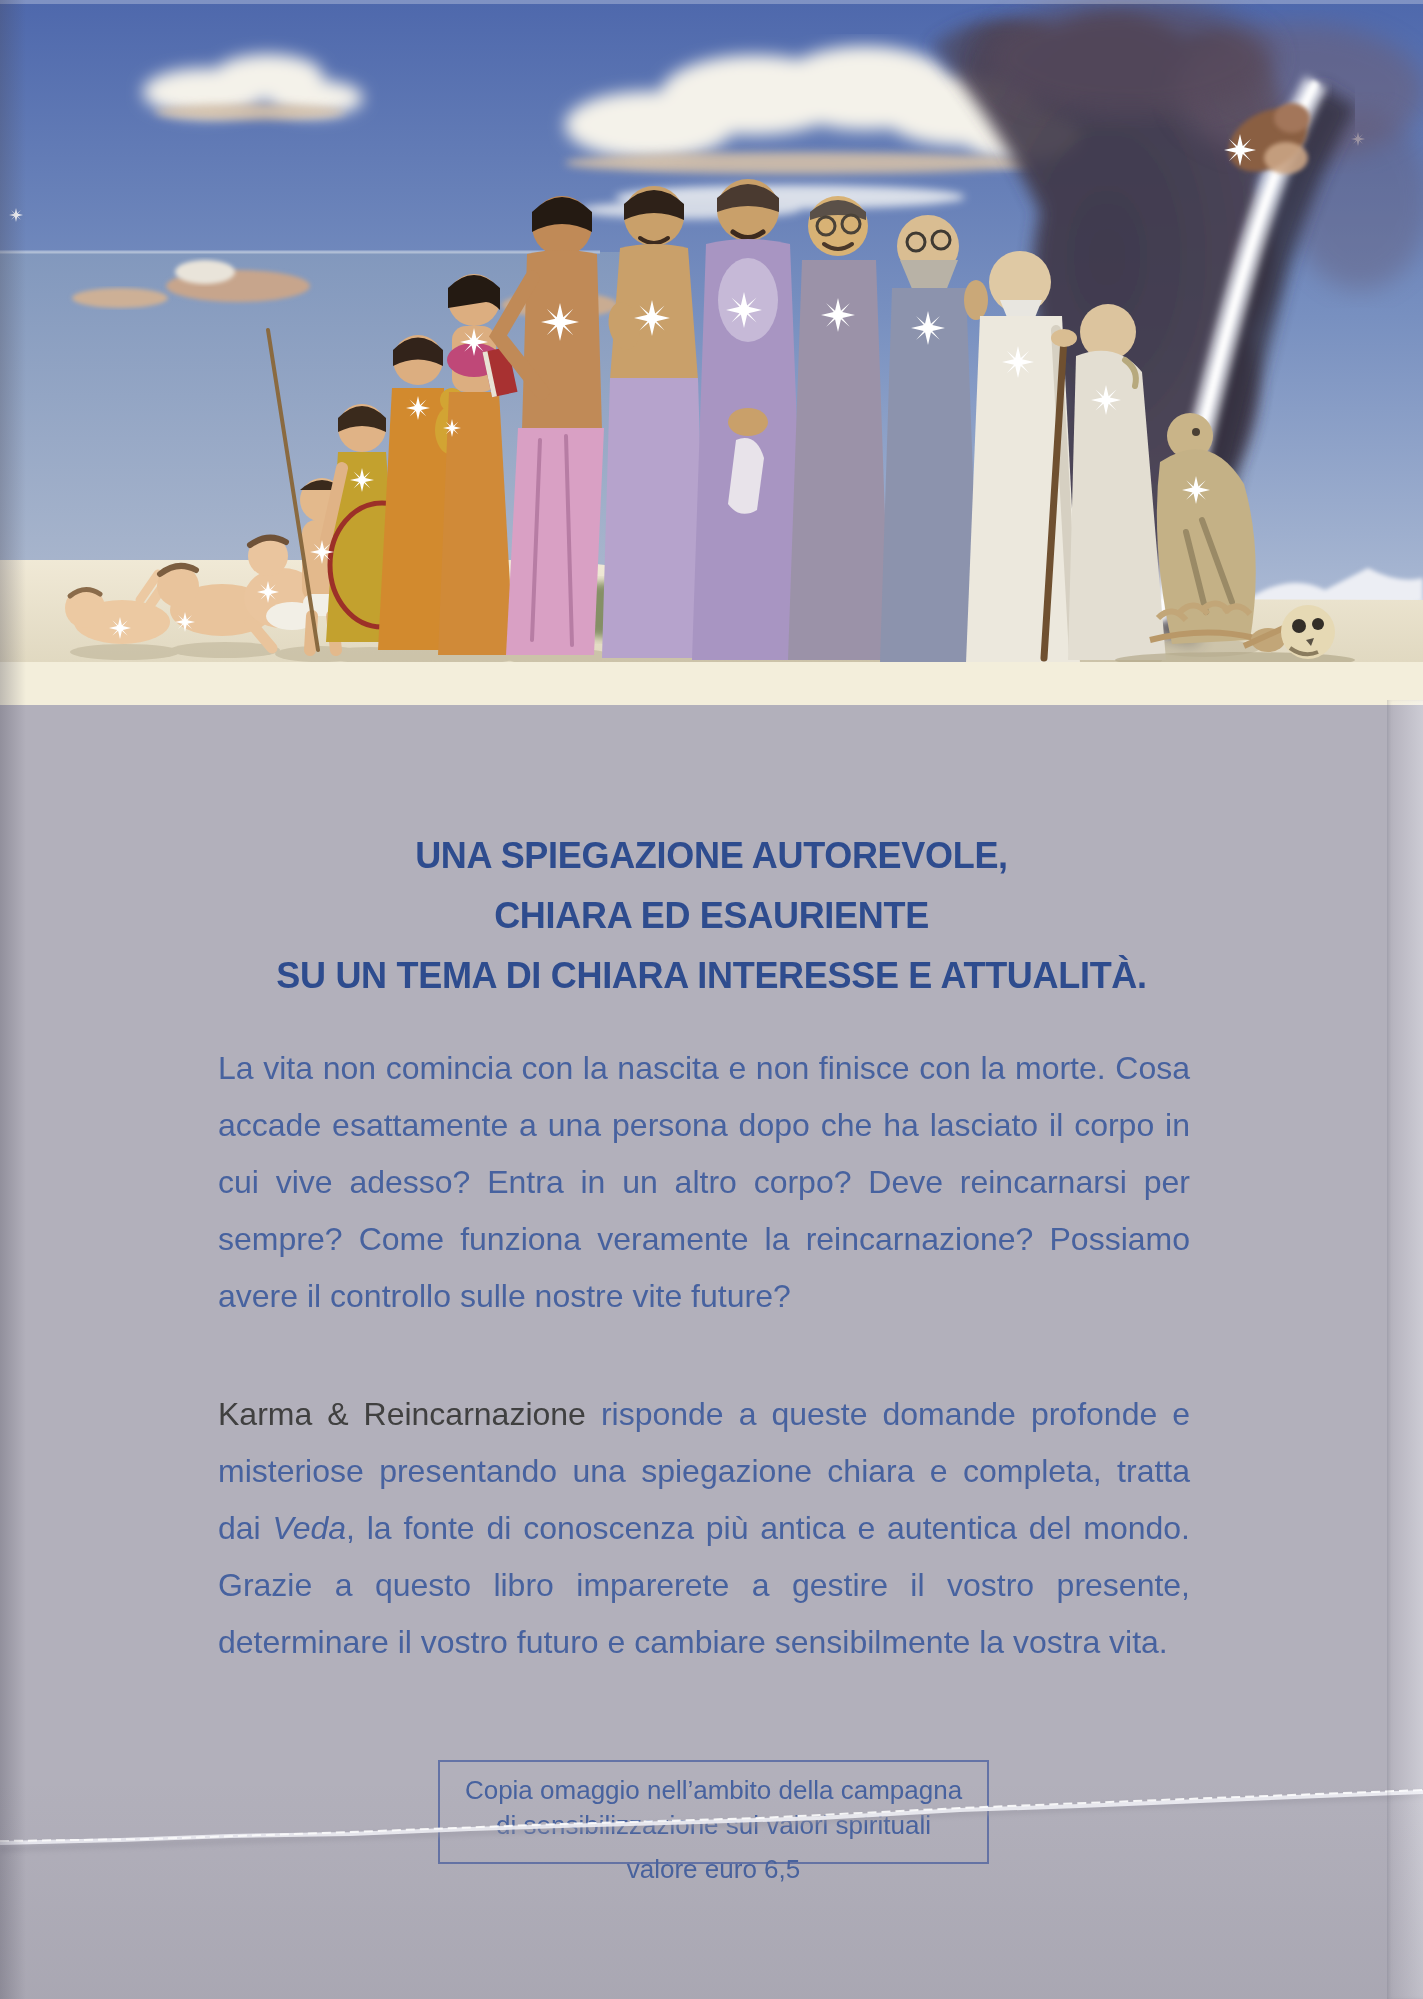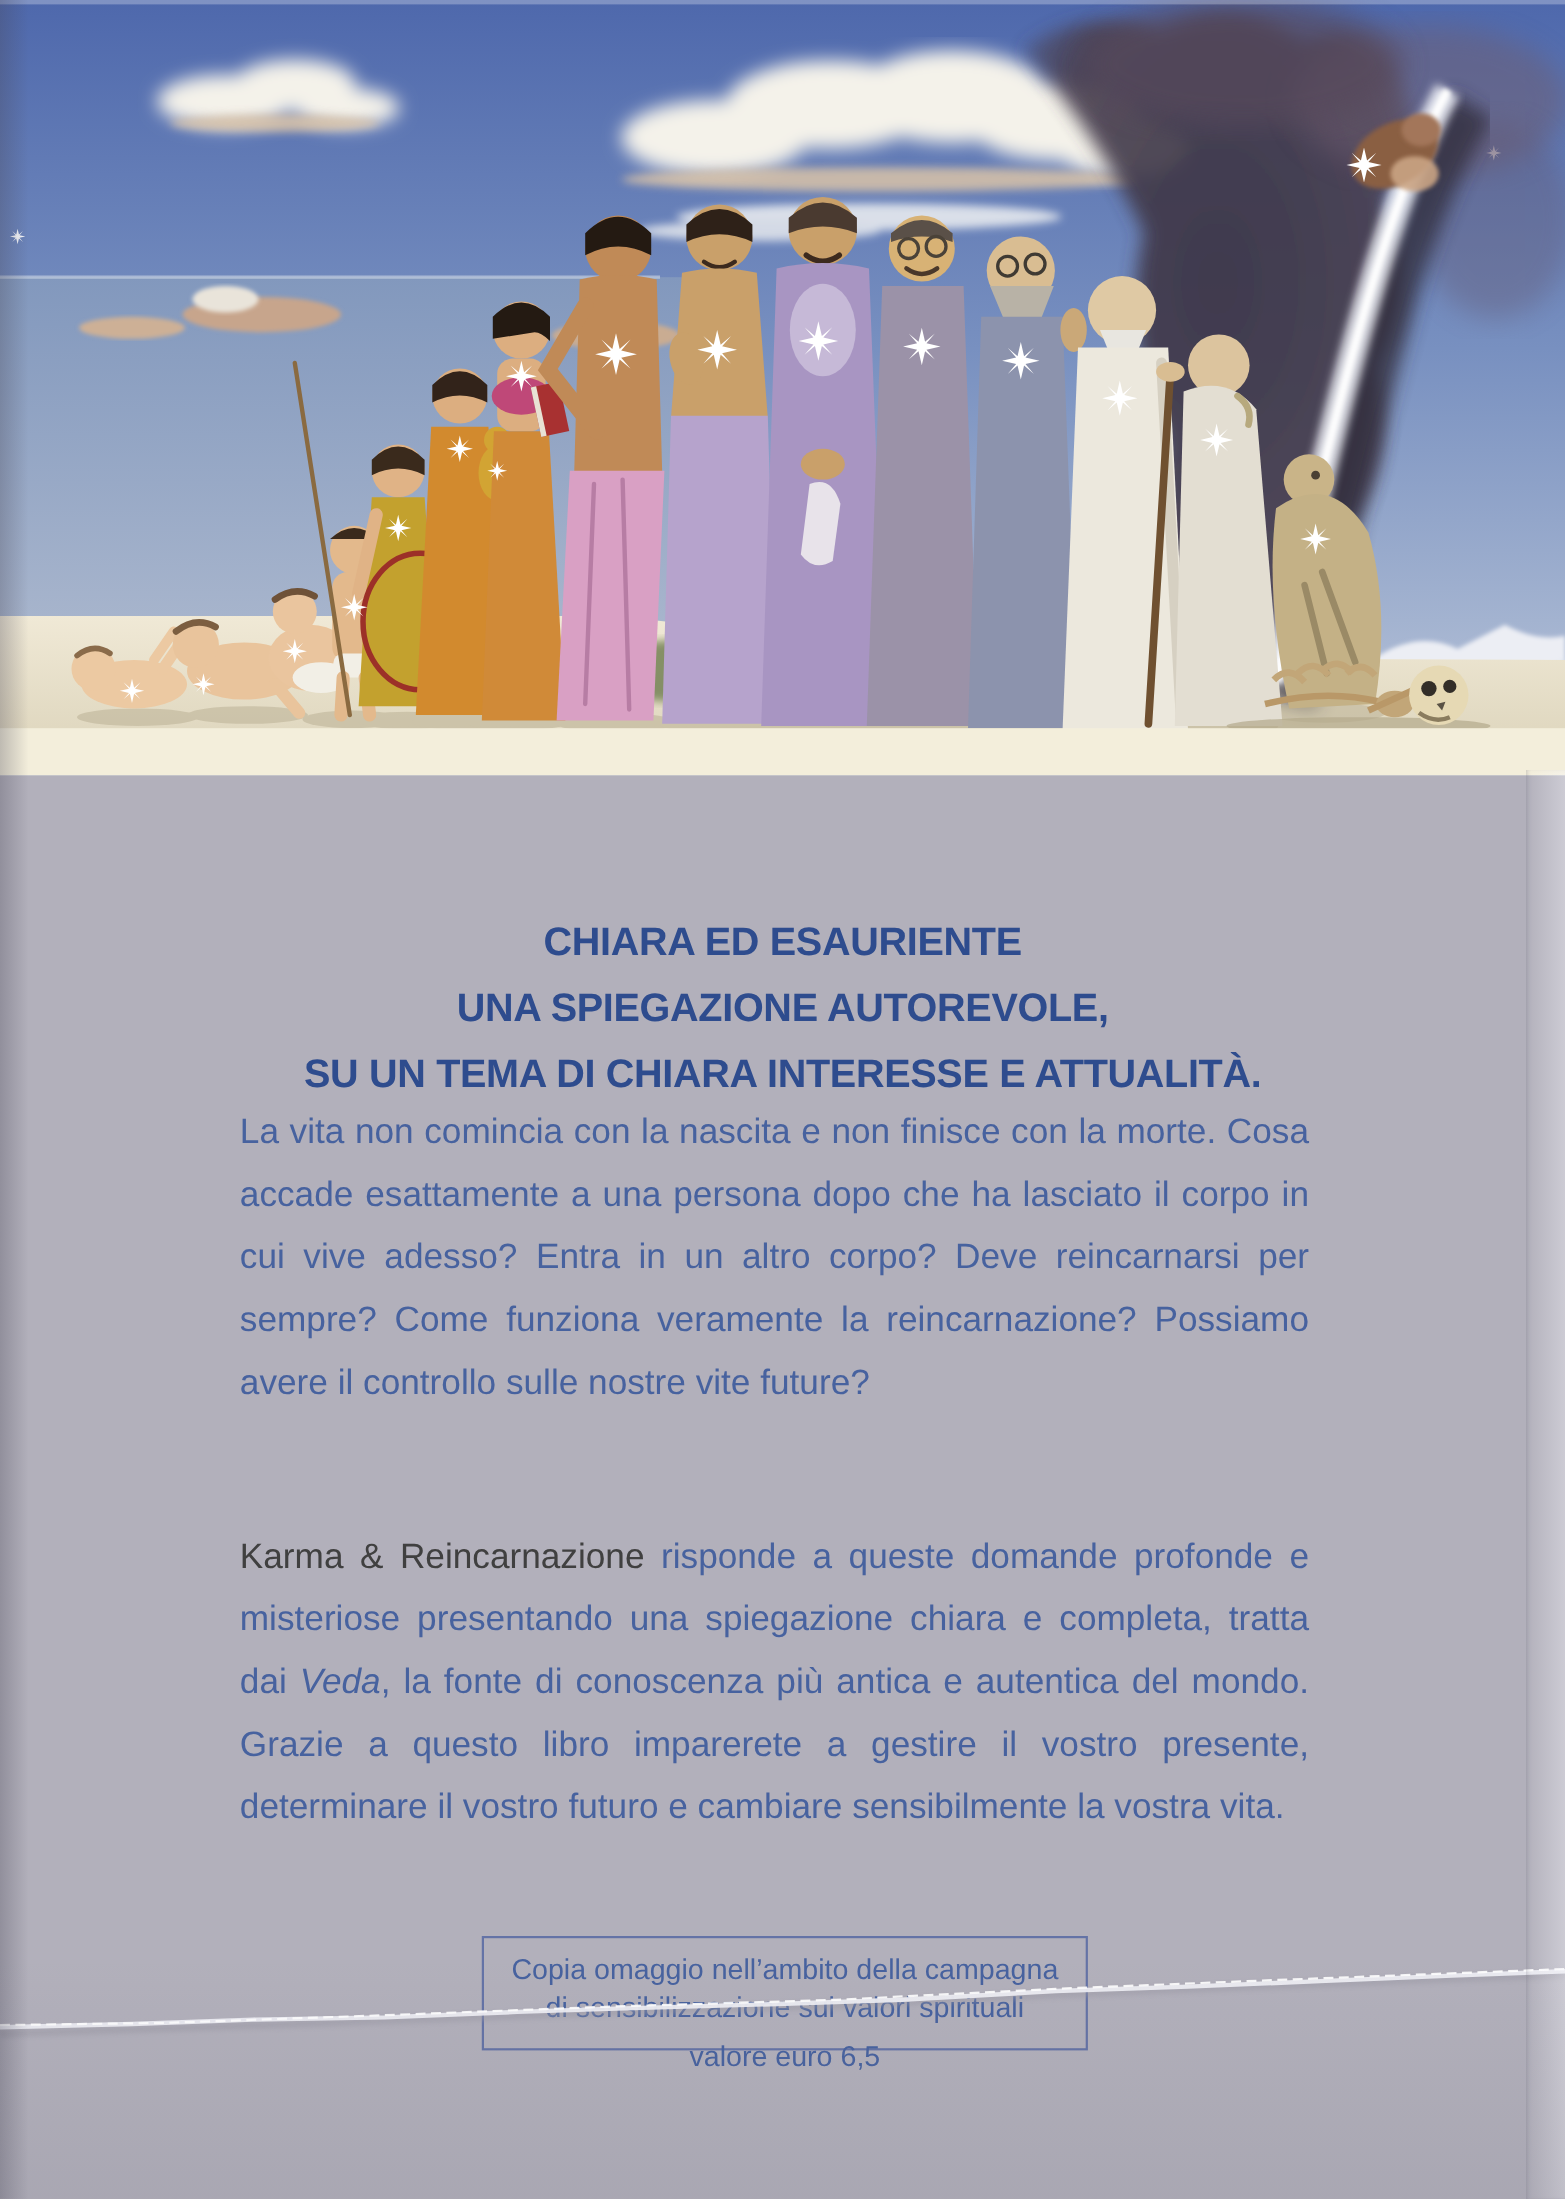--- a/index.html
+++ b/index.html
@@ -14,21 +14,21 @@
   .heading{
     position:absolute;left:0;top:826px;width:1423px;
     text-align:center;color:#2e4c8e;font-weight:700;
     font-size:36px;line-height:60px;letter-spacing:-0.3px;
   }
   .body-text{
     position:absolute;left:218px;width:972px;
     color:#47629f;font-size:32px;line-height:57px;
     text-align:justify;text-justify:inter-word;
   }
-  .para1{top:1000px;}
+  .para1{top:1040px;}
   .para2{top:1386px;}
   .lead-bold{font-weight:400;color:#404040;}
   .veda-italic{font-style:italic;}
 
   .promo-box{
     position:absolute;left:438px;top:1760px;width:551px;height:104px;
     border:2px solid #6473a6;box-sizing:border-box;
     text-align:center;color:#47629f;font-size:26px;line-height:35px;
     padding-top:11px;
   }
@@ -329,22 +329,22 @@
     <use href="#star8" transform="translate(1018,362) scale(0.8)"></use>
     <use href="#star8" transform="translate(1106,400) scale(0.75)"></use>
     <use href="#star8" transform="translate(1196,490) scale(0.7)"></use>
   </g>
 
   <rect x="0" y="662" width="1423" height="43" fill="#f3eedb"></rect>
 </svg>
 </div>
 
 <div class="heading">
+  <div>UNA SPIEGAZIONE AUTOREVOLE,</div>
   <div>CHIARA ED ESAURIENTE</div>
-  <div>UNA SPIEGAZIONE AUTOREVOLE,</div>
   <div>SU UN TEMA DI CHIARA INTERESSE E ATTUALITÀ.</div>
 </div>
 
 <div class="body-text para1">La vita non comincia con la nascita e non finisce con la morte. Cosa accade esattamente a una persona dopo che ha lasciato il corpo in cui vive adesso? Entra in un altro corpo? Deve reincarnarsi per sempre? Come funziona veramente la reincarnazione? Possiamo avere il controllo sulle nostre vite future?</div>
 
 <p class="body-text para2" style="margin:0;"><span class="lead-bold">Karma &amp; Reincarnazione</span><span> risponde a queste domande profonde e misteriose presentando una spiegazione chiara e completa, tratta dai </span><span class="veda-italic">Veda</span><span>, la fonte di conoscenza più antica e autentica del mondo. Grazie a questo libro imparerete a gestire il vostro presente, determinare il vostro futuro e cambiare sensibilmente la vostra vita.</span></p>
 
 <div class="promo-box">
   <div>Copia omaggio nell’ambito della campagna</div>
   <div>di sensibilizzazione sui valori spirituali</div>

